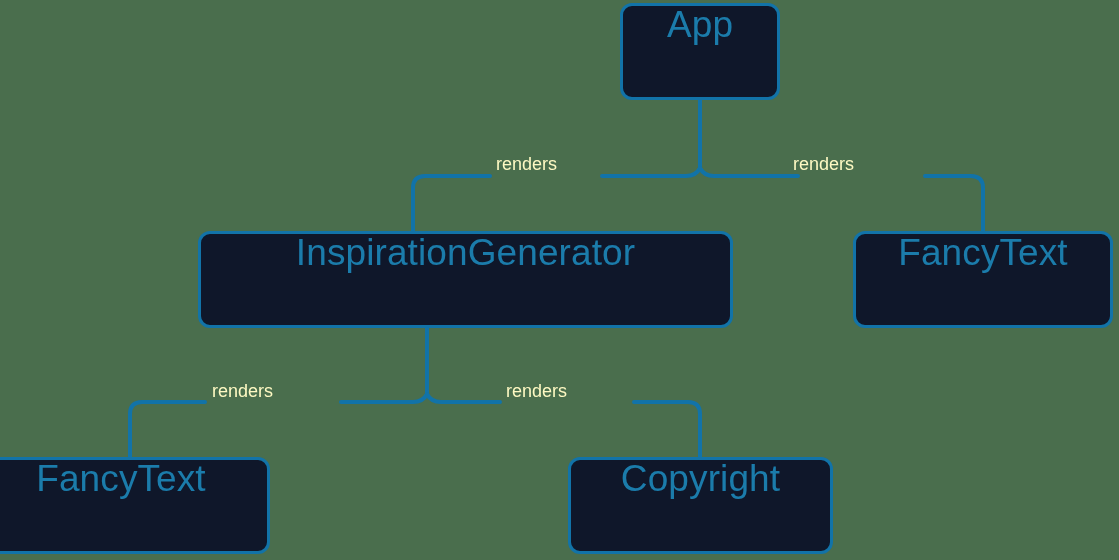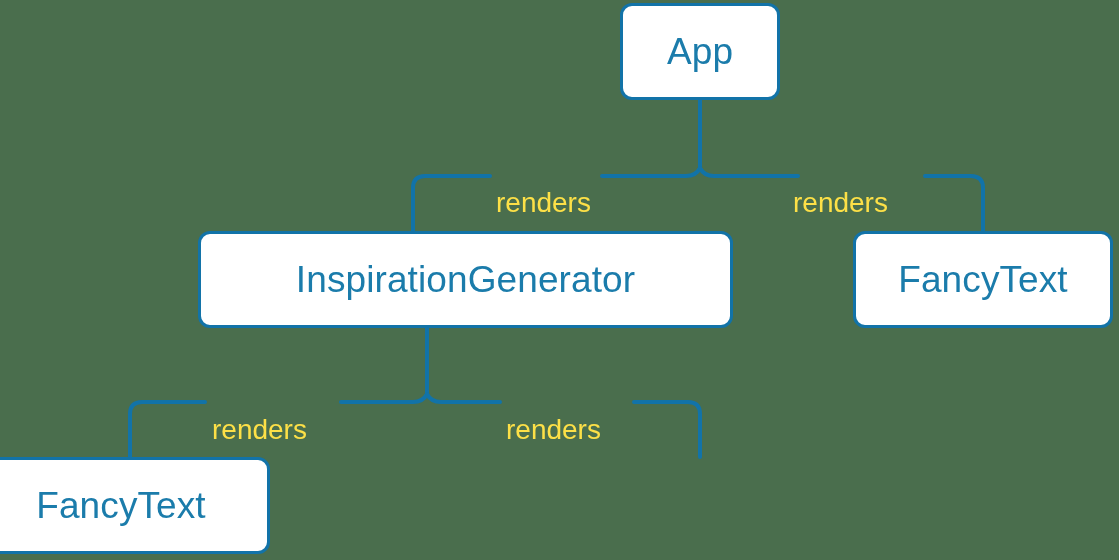--- a/index.html
+++ b/index.html
@@ -22,43 +22,41 @@
     position: absolute;
     left: 0;
     top: 0;
     width: 1119px;
     height: 560px;
     pointer-events: none;
   }
   .node-box {
     position: absolute;
     box-sizing: border-box;
-    background: #ffffff;
+    background: #0f172a;
     border: 3px solid #1273a8;
     border-radius: 12px;
     display: flex;
-    align-items: center;
     justify-content: center;
     z-index: 2;
   }
   .node-label {
     color: #1b7cab;
     font-size: 37px;
     line-height: 1;
     letter-spacing: 0.1px;
     white-space: nowrap;
   }
   .edge-label {
     position: absolute;
-    color: #fde047;
-    font-size: 28px;
+    color: #fef9c3;
+    font-size: 18px;
     line-height: 1;
     white-space: nowrap;
     z-index: 3;
-    margin-top: 34px;
   }
 
   
   #node-app        { left: 620px; top: 3px;   width: 160px; height: 97px; }
   #node-inspgen    { left: 198px; top: 231px; width: 535px; height: 97px; }
   #node-fancy-right{ left: 853px; top: 231px; width: 260px; height: 97px; }
   #node-fancy-left { left: -28px; top: 457px; width: 298px; height: 97px; }
   #node-copyright  { left: 568px; top: 457px; width: 265px; height: 97px; }
 
   
@@ -108,14 +106,17 @@
   </div>
 
   <div class="node-box" id="node-fancy-right">
     <span class="node-label">FancyText</span>
   </div>
 
   <div class="node-box" id="node-fancy-left">
     <span class="node-label">FancyText</span>
   </div>
 
+  <div class="node-box" id="node-copyright">
+    <span class="node-label">Copyright</span>
+  </div>
 
 </div>
 
 </body></html>

